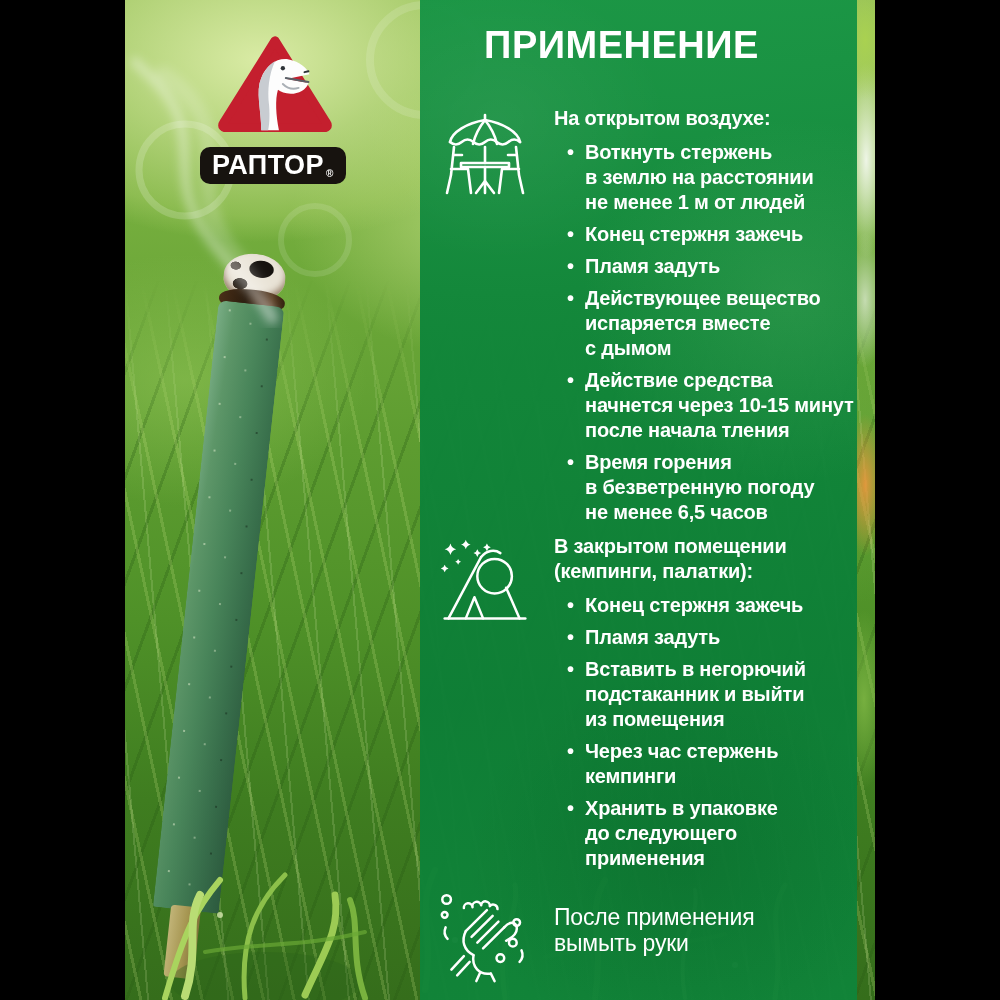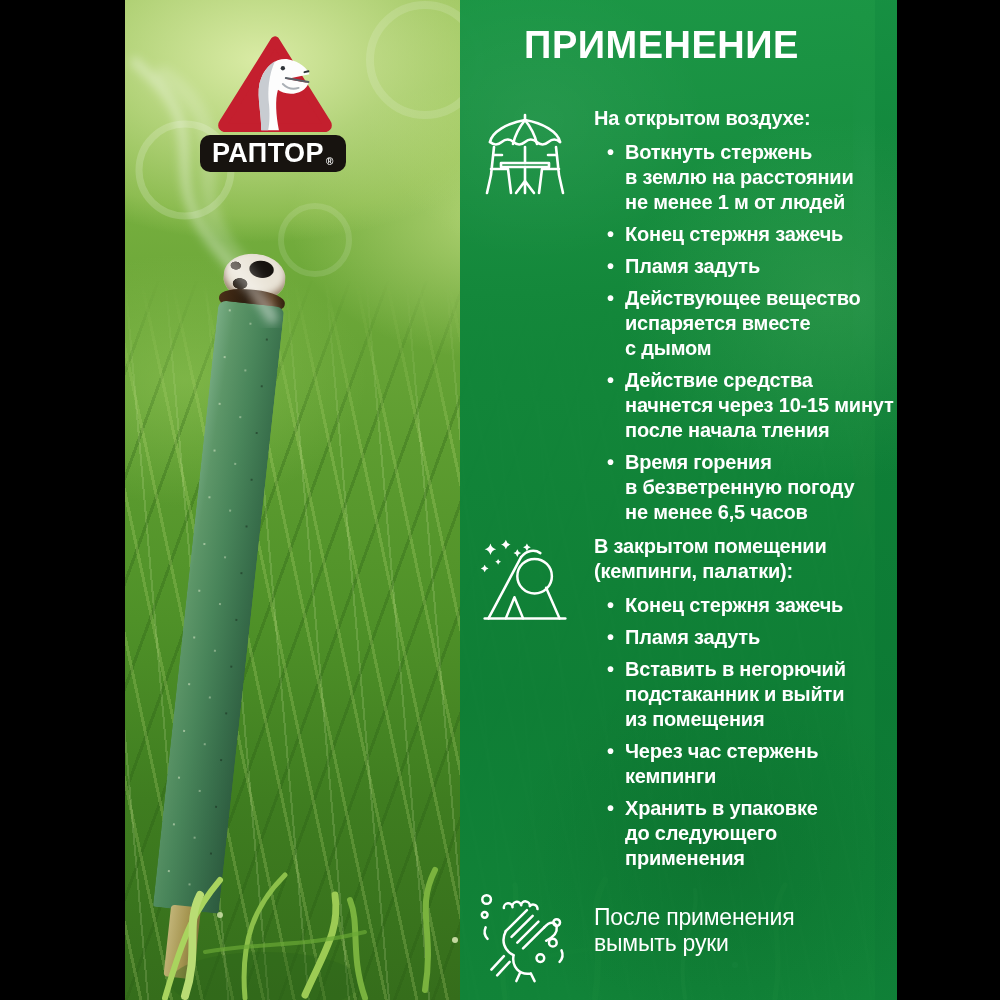--- a/index.html
+++ b/index.html
@@ -53,32 +53,32 @@
       radial-gradient(2px 2px at 34px 20px, rgba(230,240,210,.4) 0 50%, rgba(0,0,0,0) 60%),
       radial-gradient(2px 2px at 52px 34px, rgba(20,40,25,.5) 0 50%, rgba(0,0,0,0) 60%),
       linear-gradient(93deg,#79ad85 0%,#5d9668 18%,#49855a 45%,#39704c 72%,#2c5a3e 100%);
     background-size:61px 47px,61px 47px,61px 47px,100% 100%;}
   .stick .wood{position:absolute;left:18px;top:656px;width:30px;height:72px;border-radius:4px;
     background:linear-gradient(92deg,#c2b478,#a59550 55%,#7d7038);}
 
   
   .logo{position:absolute;left:75px;top:32px;width:150px;}
   .logo-tri{display:block;margin:0 auto;}
-  .wordmark{margin-top:3px;width:146px;height:37px;background:#17130f;border-radius:10px;
+  .wordmark{margin-top:15px;width:146px;height:37px;background:#17130f;border-radius:10px;
     display:flex;align-items:center;justify-content:center;color:#fff;font-weight:800;
     font-size:27px;letter-spacing:.5px;}
   .wordmark .reg{font-size:10px;font-weight:700;align-self:flex-end;margin:0 0 5px 2px;}
 
   
   .panel{position:absolute;left:420px;top:0;width:437px;height:1000px;color:#fff;
     background-image:
       radial-gradient(300px 260px at 85% 30%, rgba(130,205,130,.18), rgba(0,0,0,0) 70%),
       radial-gradient(240px 200px at 18% 12%, rgba(255,255,255,.06), rgba(0,0,0,0) 70%),
       radial-gradient(300px 260px at 60% 86%, rgba(0,60,20,.18), rgba(0,0,0,0) 72%),
-      linear-gradient(180deg, rgba(23,148,68,.97), rgba(16,134,58,.97) 30%, rgba(13,126,54,.97) 70%, rgba(16,132,57,.97)); margin-left: 40px;}
+      linear-gradient(180deg, rgba(23,148,68,.97), rgba(16,134,58,.97) 30%, rgba(13,126,54,.97) 70%, rgba(16,132,57,.97));}
   .panel-title{position:absolute;top:24px;left:0;right:34px;text-align:center;
     font-size:38px;font-weight:700;letter-spacing:.5px;}
   .section{position:absolute;left:0;display:flex;gap:20px;padding-left:16px;}
   .sec1{top:102px;} .sec2{top:530px;} .sec3{top:878px;}
   .icon-box{width:98px;flex:none;display:flex;justify-content:center;}
   .sec-text{width:302px;}
   .sec-header{font-size:20px;line-height:25px;font-weight:700;letter-spacing:-.2px;
     white-space:pre-line;margin:4px 0 9px 0;}
   .bullets{list-style:none;margin:0;padding:0 0 0 13px;}
   .bullets li{position:relative;padding-left:18px;margin-top:7px;font-size:20px;line-height:25px;

